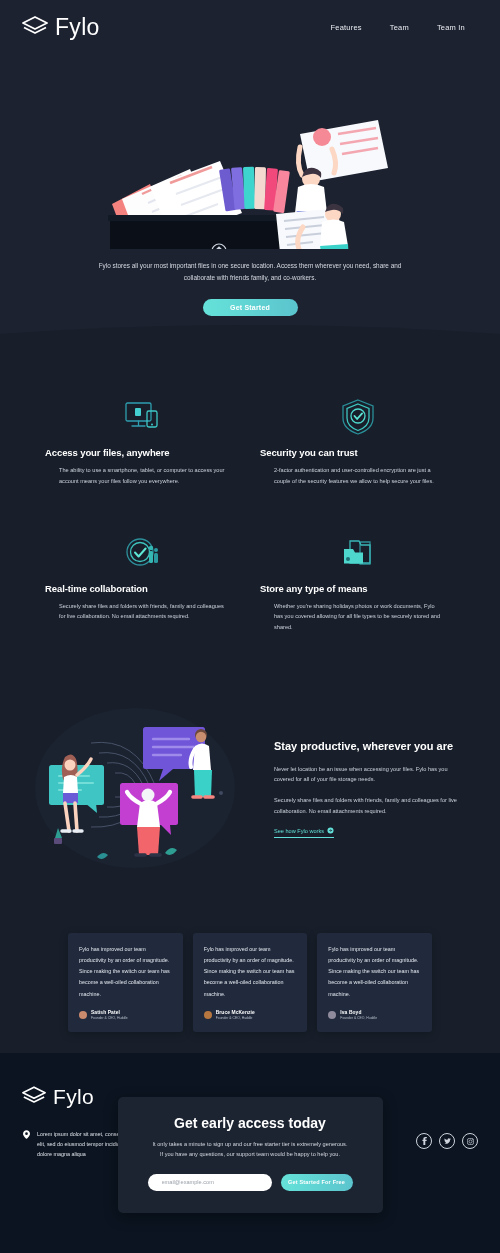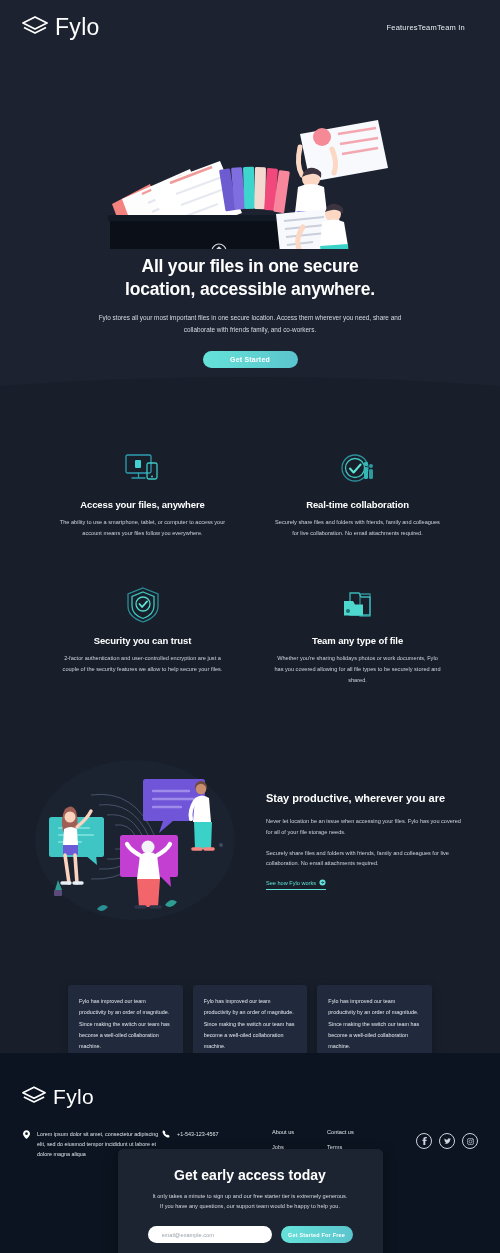--- a/index.html
+++ b/index.html
@@ -8,44 +8,44 @@
     background:#181f2a;
     font-family:"Liberation Sans", sans-serif;
     color:#fff; overflow:hidden; position:relative;
   }
   
   .hero { background:#1c2230; padding:0 0 30px; position:relative; }
   .nav { display:flex; align-items:center; justify-content:space-between;
          padding:14px 20px 0 22px; }
   .brand { display:flex; align-items:center; gap:7px; }
   .brand-name { font-size:23px; font-weight:normal; letter-spacing:.3px; }
-  .nav-links { display:flex; padding-right:15px; }
+  .nav-links { display:flex; gap:28px; padding-right:15px; }
   .nav-link { font-size:7.5px; color:#e8ebf0; letter-spacing:.2px; cursor:pointer; }
   .hero-art { height:200px; position:relative; margin-top:8px; }
   .hero-text { text-align:center; padding:0 95px; margin-top:6px; }
   .hero-title { font-size:17.5px; line-height:1.32; font-weight:bold; letter-spacing:-.2px; }
   .hero-sub { font-size:6.4px; line-height:1.85; color:#d6dae2; margin-top:11px; }
   .btn-teal {
     display:inline-block; background:linear-gradient(90deg,#65e2d9,#5bc4cd);
     color:#fff; border:none; border-radius:20px; font-size:7px;
     font-weight:bold; cursor:pointer; letter-spacing:.2px;
   }
   .btn-hero { width:95px; height:17px; margin-top:15px; }
   
   .curve { position:absolute; bottom:0; left:0; width:100%; height:22px; }
   
   .features {
     display:grid; grid-template-columns:1fr 1fr; gap:45px 20px;
-    padding:50px 45px 40px; text-align:center;
+    padding:50px 45px 40px; text-align:left;
   }
   .feat-icon { height:42px; display:flex; align-items:center; justify-content:center; }
   .feat-title { font-size:9.5px; font-weight:bold; margin-top:9px; letter-spacing:-.1px; }
   .feat-desc { font-size:5.6px; line-height:1.95; color:#cdd3dd; margin-top:7px; padding:0 14px; }
   
-  .productive { display:flex; align-items:center; gap:16px; padding:30px 35px 40px; }
+  .productive { display:flex; align-items:center; gap:24px; padding:30px 35px 40px; }
   .prod-art { width:215px; height:165px; flex:none; position:relative; }
   .prod-copy { padding-top:6px; }
   .prod-title { font-size:11px; font-weight:bold; line-height:1.3; }
   .prod-p { font-size:5.6px; line-height:1.95; color:#cdd3dd; margin-top:10px; }
   .prod-link {
     display:inline-flex; align-items:center; gap:3px; margin-top:10px;
     font-size:5.6px; color:#62e0d9; border-bottom:1px solid #62e0d9;
     padding-bottom:2px; cursor:pointer;
   }
   
@@ -184,24 +184,20 @@
         <path d="M325 163 q3 -10 11 -8 q9 2 7 10 q-5 -5 -11 -4 q-5 1 -7 2 z" fill="#3b3440"></path>
         <path d="M322 173 q12 -5 22 0 l4 24 l-28 2 z" fill="#fff"></path>
         <path d="M320 197 l28 -2 l2 34 l-24 2 z" fill="#3ad2c8"></path>
         <path d="M322 231 l22 -2 l1 6 l-23 2 z" fill="#e6eaf0"></path>
         <path d="M303 178 q-8 12 -4 22" stroke="#fcd7c4" stroke-width="5" fill="none" stroke-linecap="round"></path>
       </g>
     </svg>
   </div>
 
   <div class="hero-text">
-    <h1 class="hero-title">
-      <span>All your files in one secure</span><br>
-      <span>location, accessible anywhere.</span>
-    </h1>
     <p class="hero-sub">Fylo stores all your most important files in one secure location. Access them wherever you need, share and collaborate with friends family, and co-workers.</p>
     <button class="btn-teal btn-hero">Get Started</button>
   </div>
 
   <svg class="curve" viewBox="0 0 500 22" preserveAspectRatio="none">
     <path d="M0 22 L0 10 Q250 -8 500 10 L500 22 Z" fill="#181f2a"></path>
   </svg>
 </section>
 
 <section class="features">
@@ -211,61 +207,61 @@
       <svg width="40" height="34" viewBox="0 0 40 34">
         <rect x="3" y="3" width="25" height="18" rx="1.5" fill="none" stroke="#2e9fb0" stroke-width="1.3"></rect>
         <rect x="12" y="8" width="6" height="8" rx="1" fill="#44cfd0"></rect>
         <path d="M15.5 21 l0 5 M9 26 l13 0" stroke="#2e9fb0" stroke-width="1.3" stroke-linecap="round"></path>
         <rect x="24" y="11" width="10" height="16" rx="1.8" fill="none" stroke="#3ec8c6" stroke-width="1.3"></rect>
         <circle cx="29" cy="24.5" r="1" fill="#3ec8c6"></circle>
       </svg>
     </div>
     <h3 class="feat-title">Access your files, anywhere</h3>
     <p class="feat-desc">The ability to use a smartphone, tablet, or computer to access your account means your files follow you everywhere.</p>
+  </div>
+
+  <div class="feature">
+    <div class="feat-icon">
+      <svg width="36" height="38" viewBox="0 0 36 38">
+        <path d="M18 2 L33 8 V20 q0 11 -15 16 Q3 31 3 20 V8 Z" fill="none" stroke="#2a8f99" stroke-width="1.3"></path>
+        <path d="M18 6 L29 10.5 V20 q0 8.5 -11 12.5 Q7 28.5 7 20 V10.5 Z" fill="none" stroke="#3fc6c0" stroke-width="1.3"></path>
+        <circle cx="18" cy="18" r="7" fill="none" stroke="#4fd8cd" stroke-width="1.3"></circle>
+        <path d="M14.5 18 l2.6 3 l5 -5.6" fill="none" stroke="#5ee6d4" stroke-width="1.8" stroke-linecap="round" stroke-linejoin="round"></path>
+      </svg>
+    </div>
+    <h3 class="feat-title">Security you can trust</h3>
+    <p class="feat-desc">2-factor authentication and user-controlled encryption are just a couple of the security features we allow to help secure your files.</p>
   </div>
 
   <div class="feature">
     <div class="feat-icon">
       <svg width="40" height="36" viewBox="0 0 40 36">
         <circle cx="17" cy="17" r="13" fill="none" stroke="#2d8f9a" stroke-width="1.3"></circle>
         <circle cx="17" cy="17" r="9.5" fill="none" stroke="#3fc3bd" stroke-width="1.3"></circle>
         <path d="M12 17.5 l3.6 4 l7 -8" fill="none" stroke="#5ee6d4" stroke-width="2" stroke-linecap="round" stroke-linejoin="round"></path>
         <rect x="26" y="16" width="4" height="12" rx="1.6" fill="#35b8b4"></rect>
         <rect x="31" y="18" width="4" height="10" rx="1.6" fill="#2b9aa0"></rect>
         <circle cx="28" cy="13" r="2.2" fill="#35b8b4"></circle>
         <circle cx="33" cy="15" r="2" fill="#2b9aa0"></circle>
       </svg>
     </div>
     <h3 class="feat-title">Real-time collaboration</h3>
     <p class="feat-desc">Securely share files and folders with friends, family and colleagues for live collaboration. No email attachments required.</p>
   </div>
 
   <div class="feature">
     <div class="feat-icon">
-      <svg width="36" height="38" viewBox="0 0 36 38">
-        <path d="M18 2 L33 8 V20 q0 11 -15 16 Q3 31 3 20 V8 Z" fill="none" stroke="#2a8f99" stroke-width="1.3"></path>
-        <path d="M18 6 L29 10.5 V20 q0 8.5 -11 12.5 Q7 28.5 7 20 V10.5 Z" fill="none" stroke="#3fc6c0" stroke-width="1.3"></path>
-        <circle cx="18" cy="18" r="7" fill="none" stroke="#4fd8cd" stroke-width="1.3"></circle>
-        <path d="M14.5 18 l2.6 3 l5 -5.6" fill="none" stroke="#5ee6d4" stroke-width="1.8" stroke-linecap="round" stroke-linejoin="round"></path>
-      </svg>
-    </div>
-    <h3 class="feat-title">Security you can trust</h3>
-    <p class="feat-desc">2-factor authentication and user-controlled encryption are just a couple of the security features we allow to help secure your files.</p>
-  </div>
-
-  <div class="feature">
-    <div class="feat-icon">
       <svg width="40" height="32" viewBox="0 0 40 32">
         <path d="M22 5 h10 v22 h-10 z" fill="none" stroke="#2e8e97" stroke-width="1.3"></path>
         <path d="M12 4 h9 l2 4 h9 v18 h-20 z" fill="none" stroke="#39b6b6" stroke-width="1.3"></path>
         <path d="M6 12 h9 l2 3.5 h8 v11 h-19 z" fill="#4ed7cd"></path>
         <circle cx="10" cy="22" r="2" fill="#1c6f72"></circle>
       </svg>
     </div>
-    <h3 class="feat-title">Team any type of file</h3>
+    <h3 class="feat-title">Store any type of means</h3>
     <p class="feat-desc">Whether you're sharing holidays photos or work documents, Fylo has you covered allowing for all file types to be securely stored and shared.</p>
   </div>
 </section>
 
 <section class="productive">
   <div class="prod-art">
     <svg width="215" height="165" viewBox="0 0 215 165">
       <ellipse cx="100" cy="85" rx="100" ry="80" fill="#1b2230"></ellipse>
       <g fill="none" stroke="#5d6b84" stroke-width="0.8" opacity=".85">
         <path d="M56 40 q44 -6 64 42 q-18 44 -64 42"></path>

